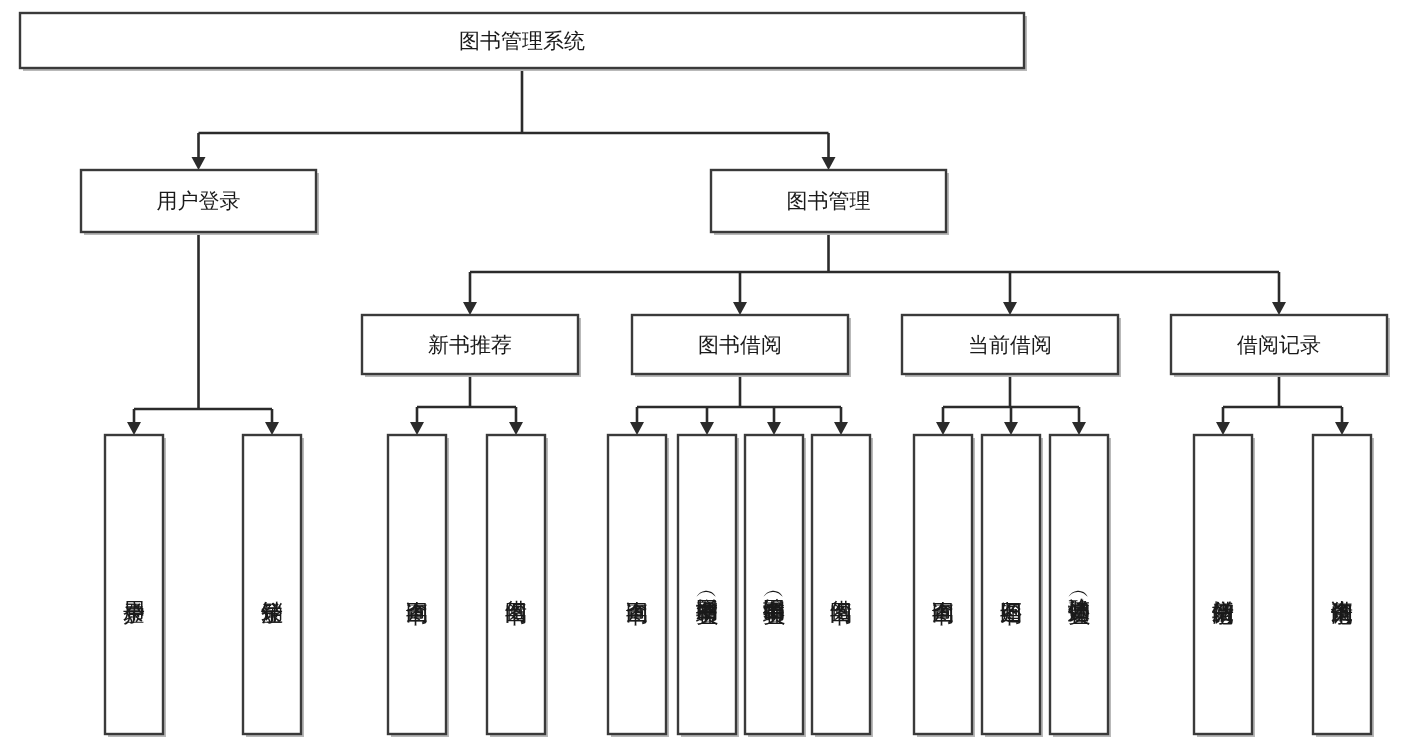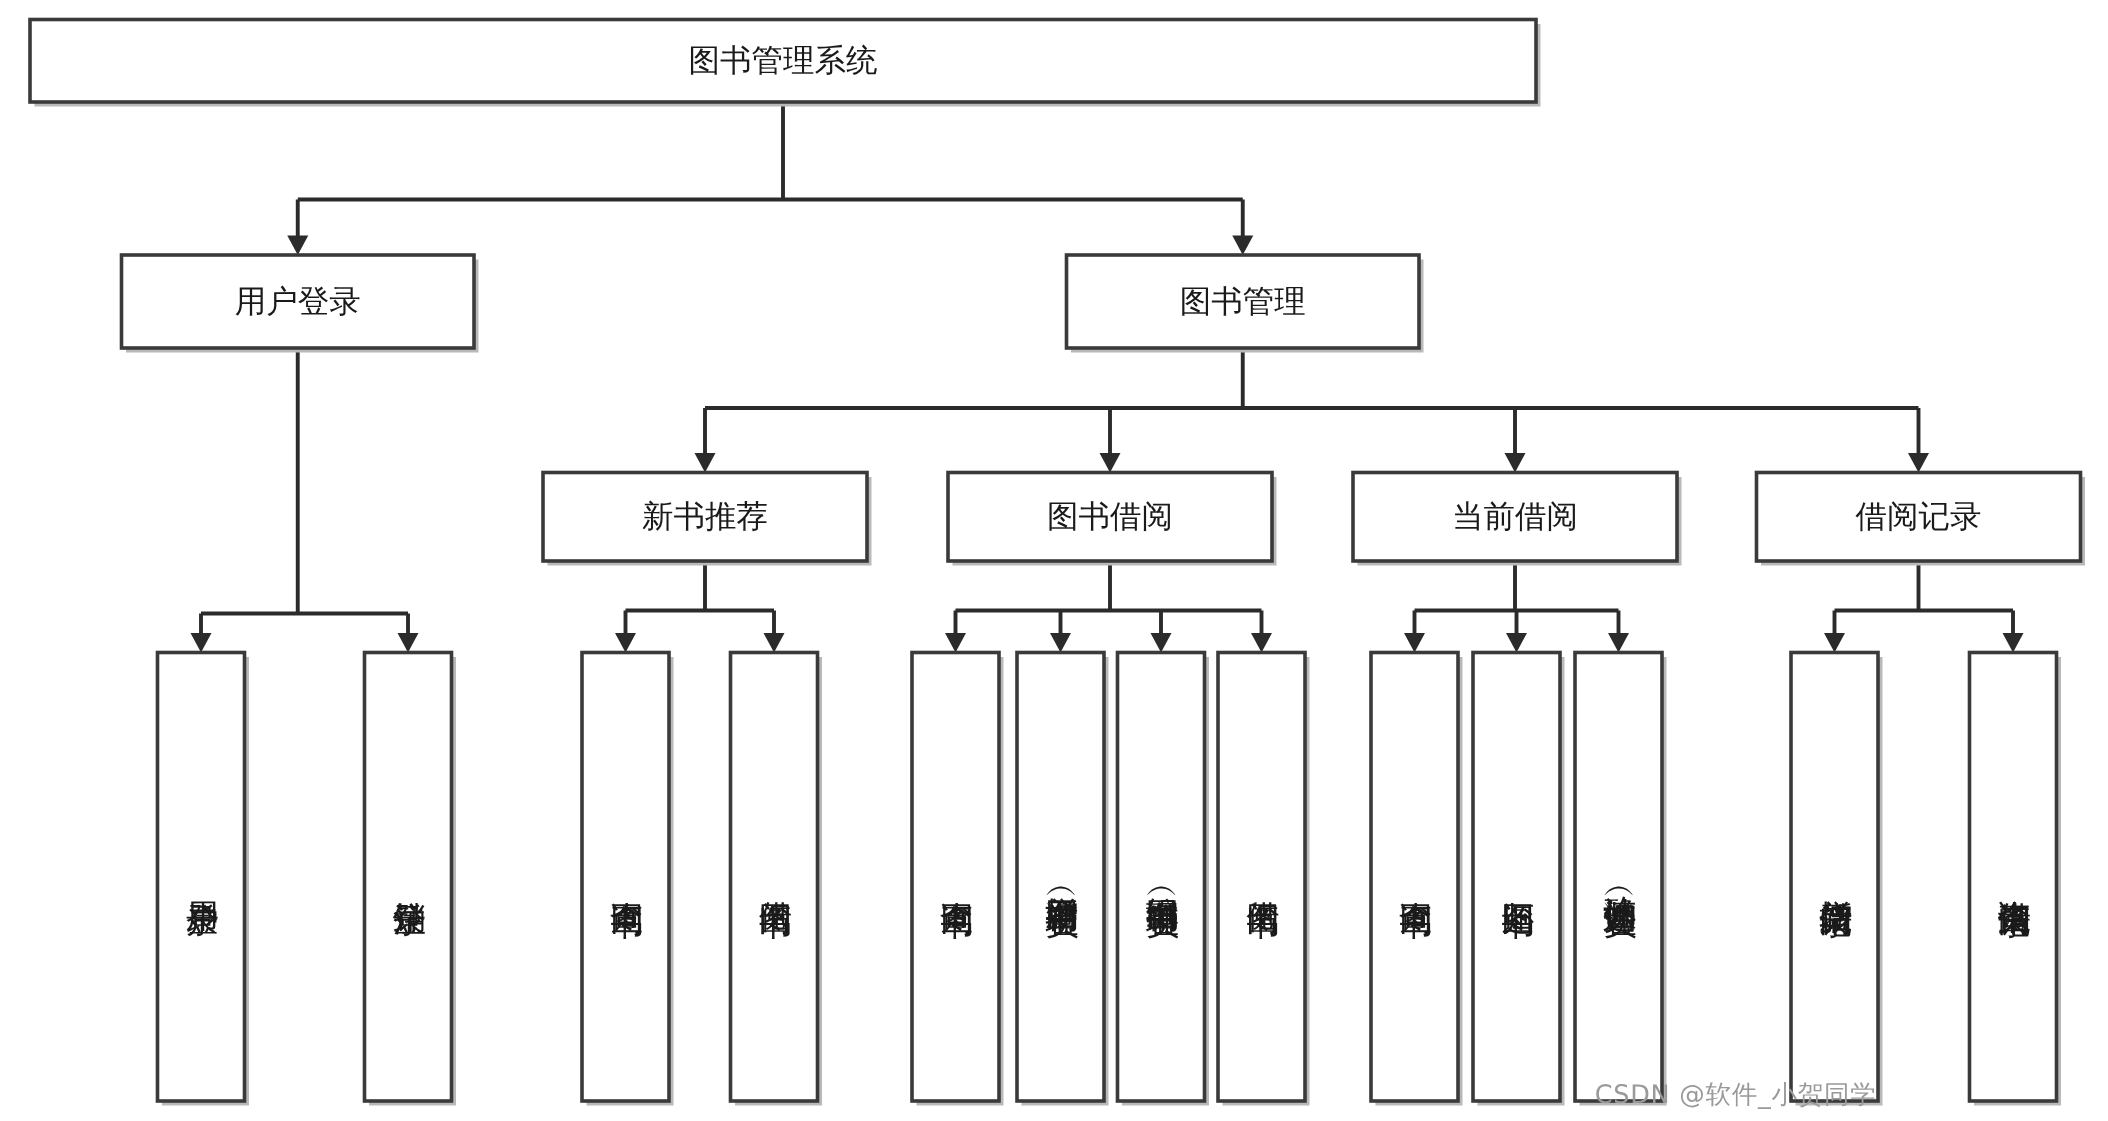--- a/index.html
+++ b/index.html
@@ -228,14 +228,13 @@
         <span class="leaf-label-text">确认归还（管理员）</span>
       </div>
       <div class="leaf-label-wrap" style="left: 1194px; top: 443px; width: 58px; height: 283px; align-items: center;">
         <span class="leaf-label-text">新增借阅记录</span>
       </div>
       <div class="leaf-label-wrap" style="left: 1313px; top: 443px; width: 58px; height: 283px; align-items: center;">
         <span class="leaf-label-text">查询借阅记录</span>
       </div>
     </div>
 
-  <div class="watermark">CSDN @软件_小贺同学</div>
 </div>
 
 </body></html>

